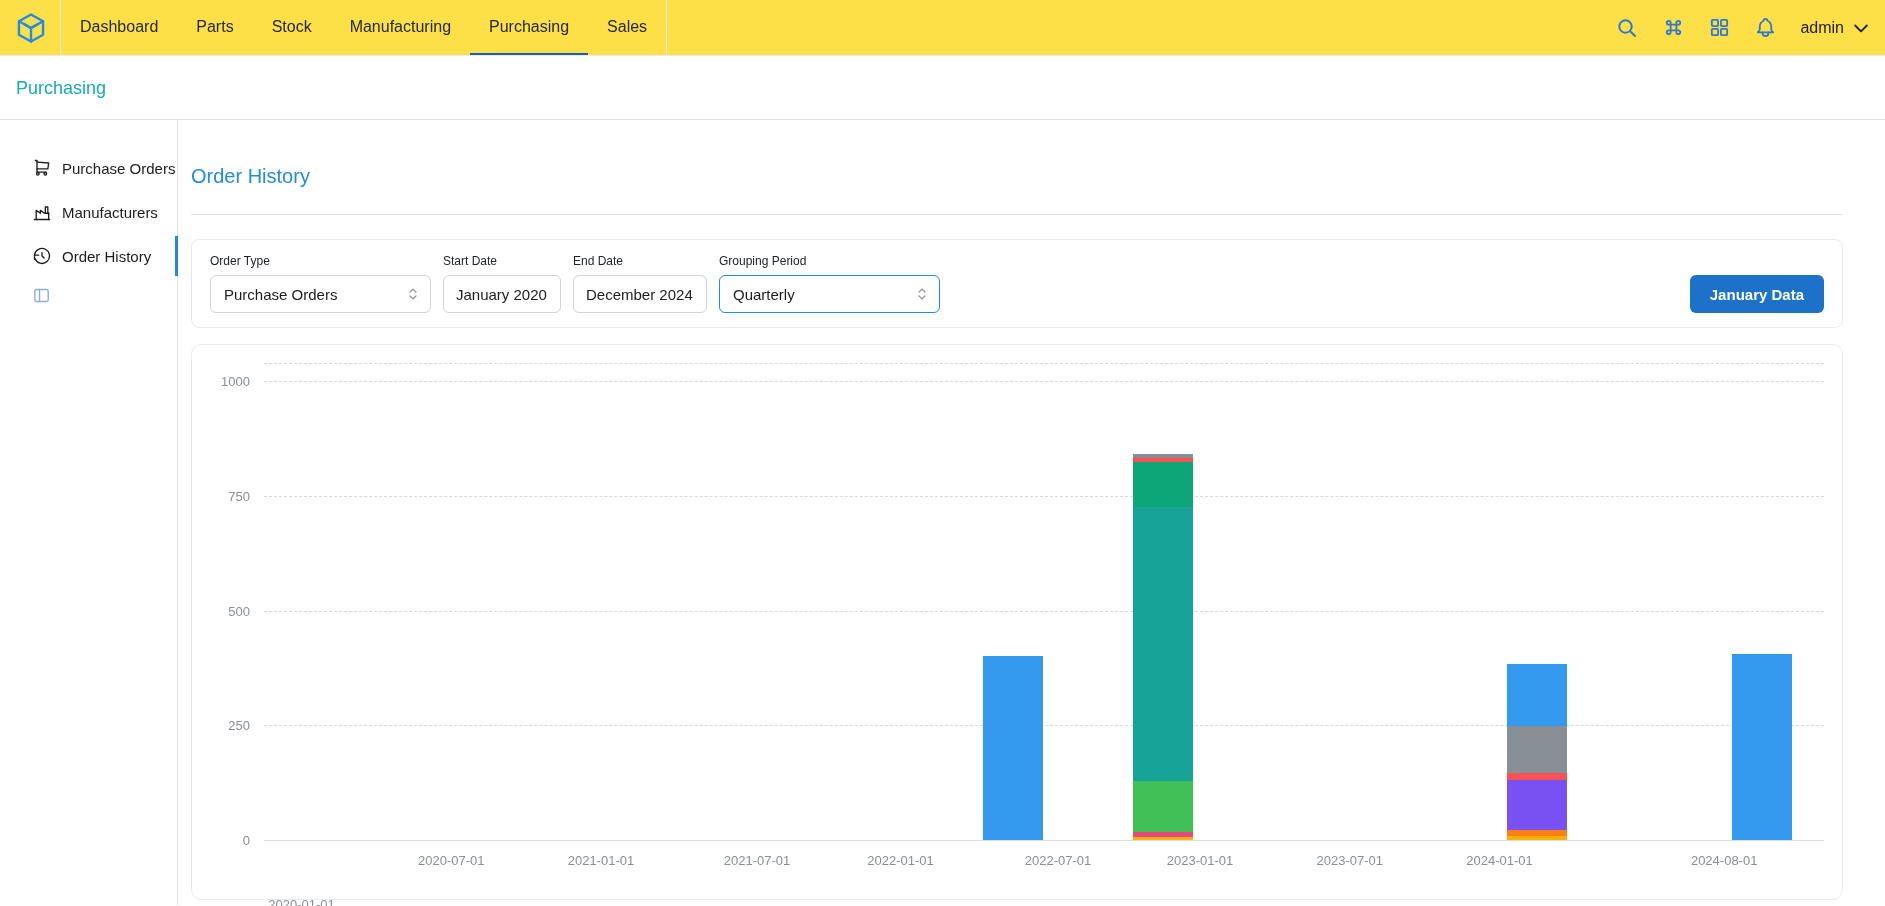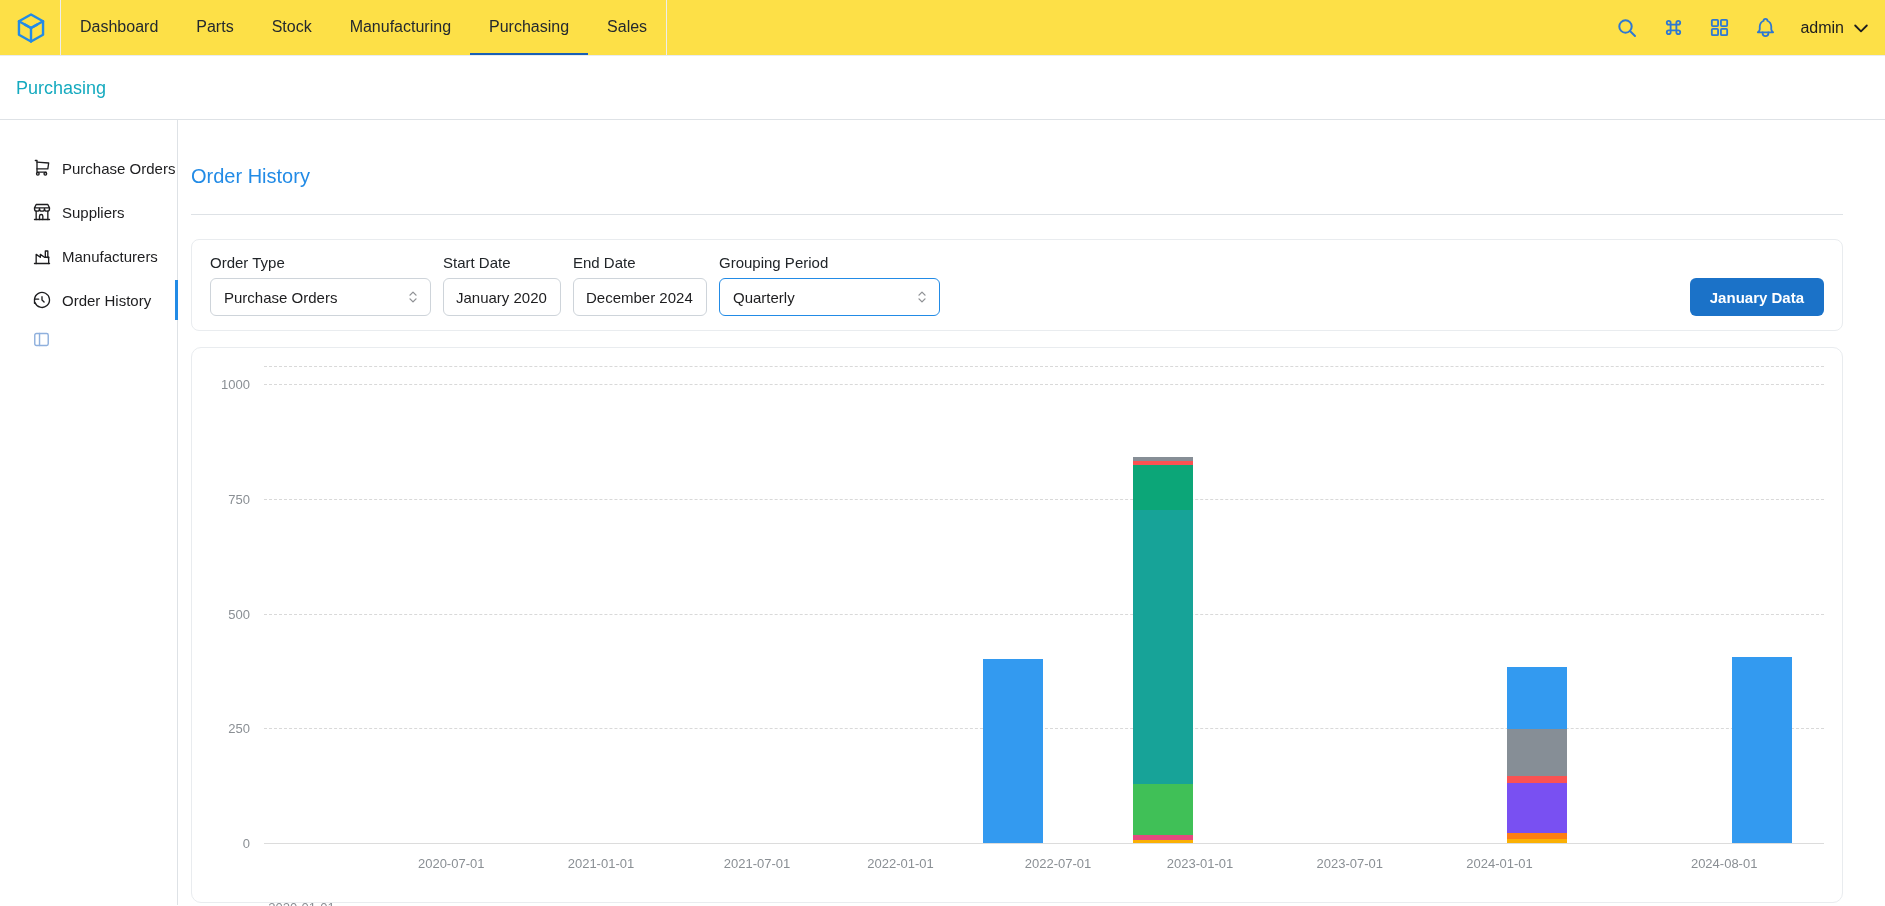--- a/index.html
+++ b/index.html
@@ -28,21 +28,21 @@
   .side-item.active::after { content:""; position:absolute; right:-1px; top:2px; bottom:2px; width:3px; background:#228be6; }
   .collapse-wrap { margin:8px 0 0 32px; cursor:pointer; }
 
   .content { flex:1; padding:44px 42px 0 13px; }
   .page-title { font-size:20px; font-weight:500; color:#228be6; line-height:24px; }
   .title-divider { border-bottom:1px solid #dee2e6; margin-top:26px; }
 
   
   .filter-card { margin-top:24px; border:1px solid #e9ecef; border-radius:8px; padding:14px 18px; display:flex; gap:12px; align-items:flex-end; }
   .f-group { display:flex; flex-direction:column; }
-  .f-label { font-size:15px; color:#212529; margin-bottom:7px; }
+  .f-label { font-size:12px; color:#212529; margin-bottom:7px; }
   .select-box { height:38px; border:1px solid #ced4da; border-radius:6px; display:flex; align-items:center; padding:0 8px 0 13px; font-size:15px; background:#fff; cursor:pointer; }
   .select-box .val { flex:1; }
   .select-box.focused { border-color:#228be6; }
   .w-select { width:221px; }
   .date-input { height:38px; border:1px solid #ced4da; border-radius:6px; padding:0 12px; font-size:15px; font-family:"Liberation Sans",sans-serif; color:#1d1d1f; background:#fff; }
   .w-start { width:118px; }
   .w-end { width:134px; }
   .export-btn { margin-left:auto; height:38px; padding:0 20px; background:#1b72c8; color:#fff; border:none; border-radius:6px; font-size:15px; font-weight:700; font-family:"Liberation Sans",sans-serif; cursor:pointer; }
 
   
@@ -135,32 +135,20 @@
     <div class="side-item">
       <span style="display:flex;">
         <svg width="20" height="20" viewBox="0 0 24 24" fill="none" stroke="#1d1d1f" stroke-width="1.6" stroke-linecap="round" stroke-linejoin="round">
             <circle cx="7" cy="19" r="1.6"></circle>
             <circle cx="16" cy="19" r="1.6"></circle>
             <path d="M17 17h-11v-14h-2"></path>
             <path d="M6 5l14 1l-1 7h-13"></path>
           </svg>
       </span>
       <span>Purchase Orders</span>
-    </div>
-    <div class="side-item">
-      <span style="display:flex;">
-        <svg width="20" height="20" viewBox="0 0 24 24" fill="none" stroke="#1d1d1f" stroke-width="1.6" stroke-linecap="round" stroke-linejoin="round">
-            <path d="M3 21h18"></path>
-            <path d="M3 7v1a3 3 0 0 0 6 0v-1m0 1a3 3 0 0 0 6 0v-1m0 1a3 3 0 0 0 6 0v-1h-18l2-4h14l2 4"></path>
-            <path d="M5 21v-10.15"></path>
-            <path d="M19 21v-10.15"></path>
-            <path d="M9 21v-4a2 2 0 0 1 4 0v4"></path>
-          </svg>
-      </span>
-      <span>Suppliers</span>
     </div>
     <div class="side-item">
       <span style="display:flex;">
         <svg width="20" height="20" viewBox="0 0 24 24" fill="none" stroke="#1d1d1f" stroke-width="1.6" stroke-linecap="round" stroke-linejoin="round">
             <path d="M3 21h18"></path>
             <path d="M5 21v-11l5 3.5v-3.5l5 3.5h5"></path>
             <path d="M20 21v-7.5"></path>
             <path d="M16 13.5v-7.5h3v8"></path>
           </svg>
       </span>

